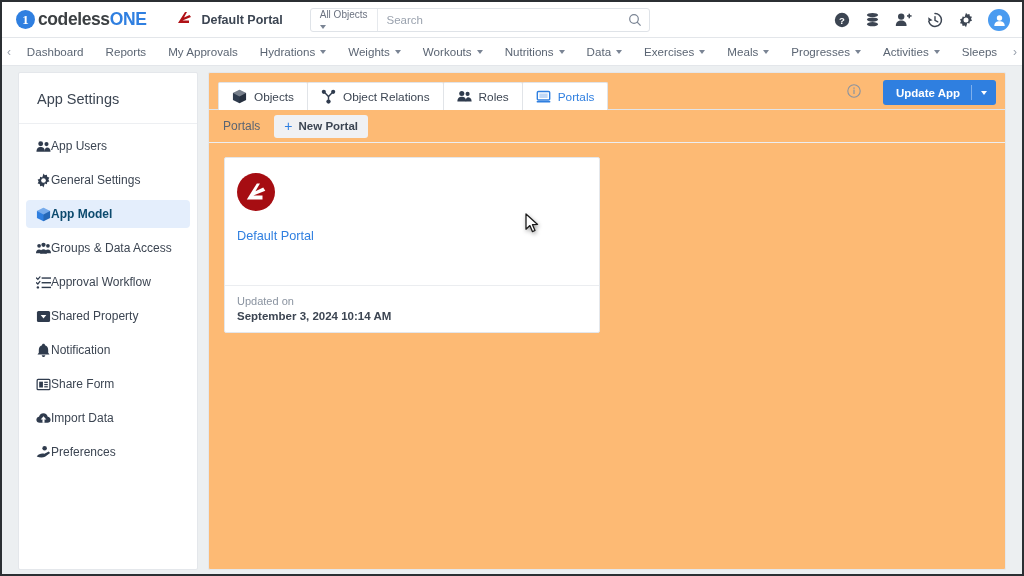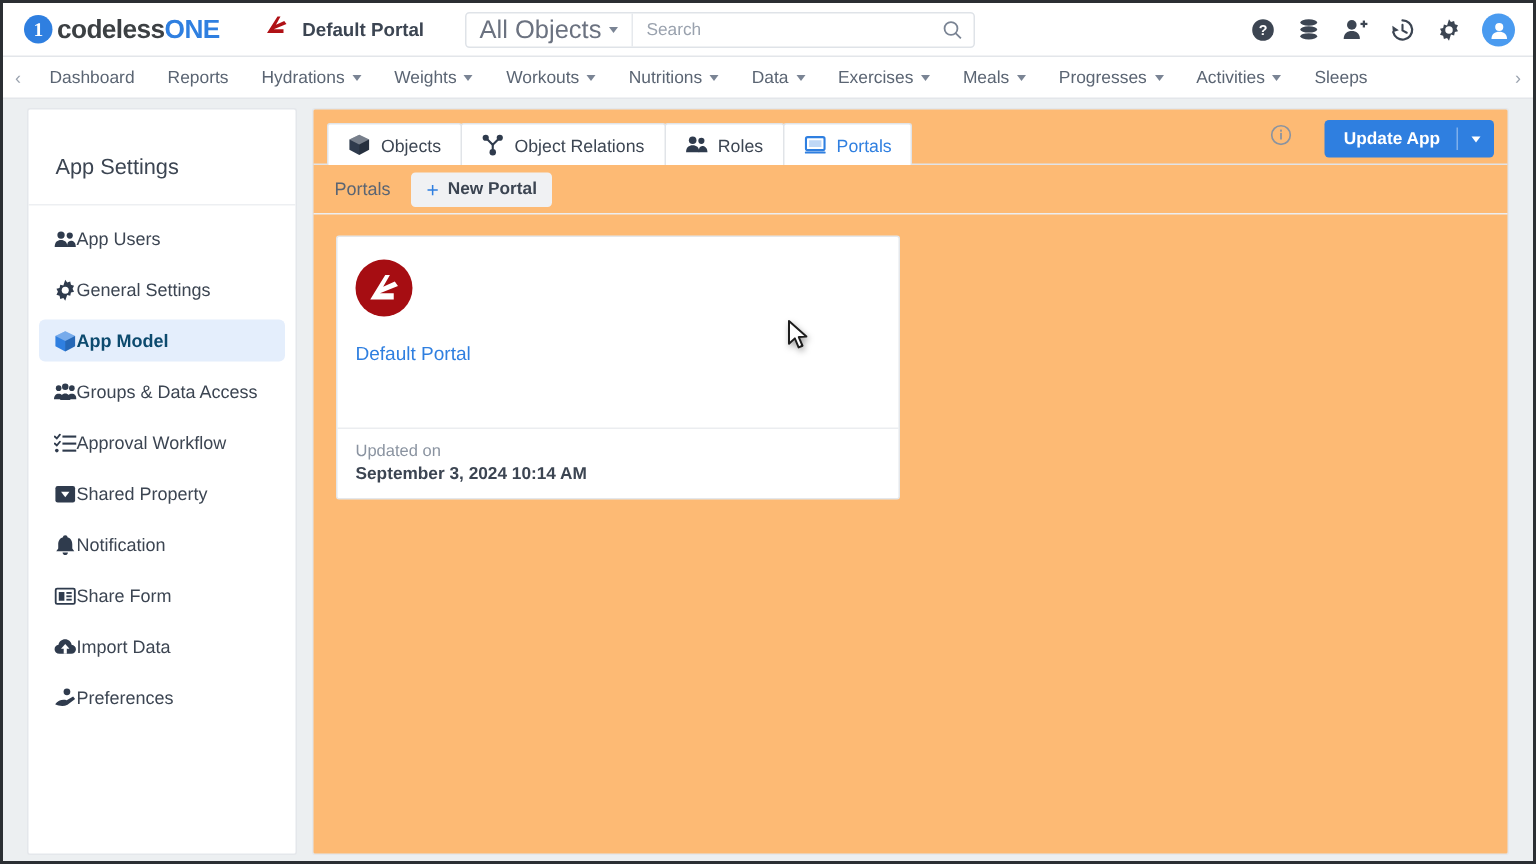--- a/index.html
+++ b/index.html
@@ -52,25 +52,25 @@
   .app-ctx-label { font-size: 12.5px; color: #3c4552; font-weight: bold; }
 
   .searchwrap {
     margin-left: 27px;
     width: 340px; height: 24px;
     border: 1px solid #dfe3e8; border-radius: 3px;
     display: flex; align-items: center;
     background: #fff;
   }
   .search-scope {
-    display: flex; align-items: center; gap: 5px;
+    display: flex; align-items: flex-start; gap: 5px;
     padding: 0 9px; height: 100%;
     border-right: 1px solid #e6e9ed;
-    font-size: 17px; color: #6b7280;
-    cursor: pointer; white-space: nowrap;
+    font-size: 10px; color: #6b7280;
+    cursor: pointer; white-space: nowrap; flex-direction: column;
   }
   .search-input {
     flex: 1; border: none; outline: none;
     font-size: 11.5px; color: #3c4552;
     padding: 0 9px; background: transparent;
     font-family: "Liberation Sans", sans-serif;
   }
   .search-input::placeholder { color: #9aa2ae; }
   .search-btn {
     width: 28px; height: 100%;
@@ -128,21 +128,21 @@
   
   .sidebar {
     margin: 6px 0 4px 16px;
     width: 180px;
     background: #ffffff;
     border: 1px solid #e4e7eb;
     border-radius: 2px;
     display: flex; flex-direction: column;
   }
   .sidebar-title {
-    padding: 31px 0 16px 18px;
+    padding: 18px 0 16px 18px;
     font-size: 14.5px; color: #3c4552;
     border-bottom: 1px solid #edeff2;
   }
   .sidebar-list { padding: 8px 7px 0 7px; }
   .side-item {
     display: flex; align-items: center; gap: 0;
     height: 28px; padding: 0 10px;
     margin-bottom: 6px;
     border-radius: 4px;
     font-size: 12px; color: #3c4552;
@@ -343,20 +343,23 @@
   </div>
 
   <div class="navbar">
     <div class="nav-arrow">‹</div>
     <div class="nav-items" id="nav-items">
         <div class="nav-item">
           <span>Dashboard</span>
         </div>
         <div class="nav-item">
           <span>Reports</span>
+        </div>
+        <div class="nav-item">
+          <span>My Approvals</span>
         </div>
         <div class="nav-item">
           <span>Hydrations</span>
           <span class="caret"></span>
         </div>
         <div class="nav-item">
           <span>Weights</span>
           <span class="caret"></span>
         </div>
         <div class="nav-item">

